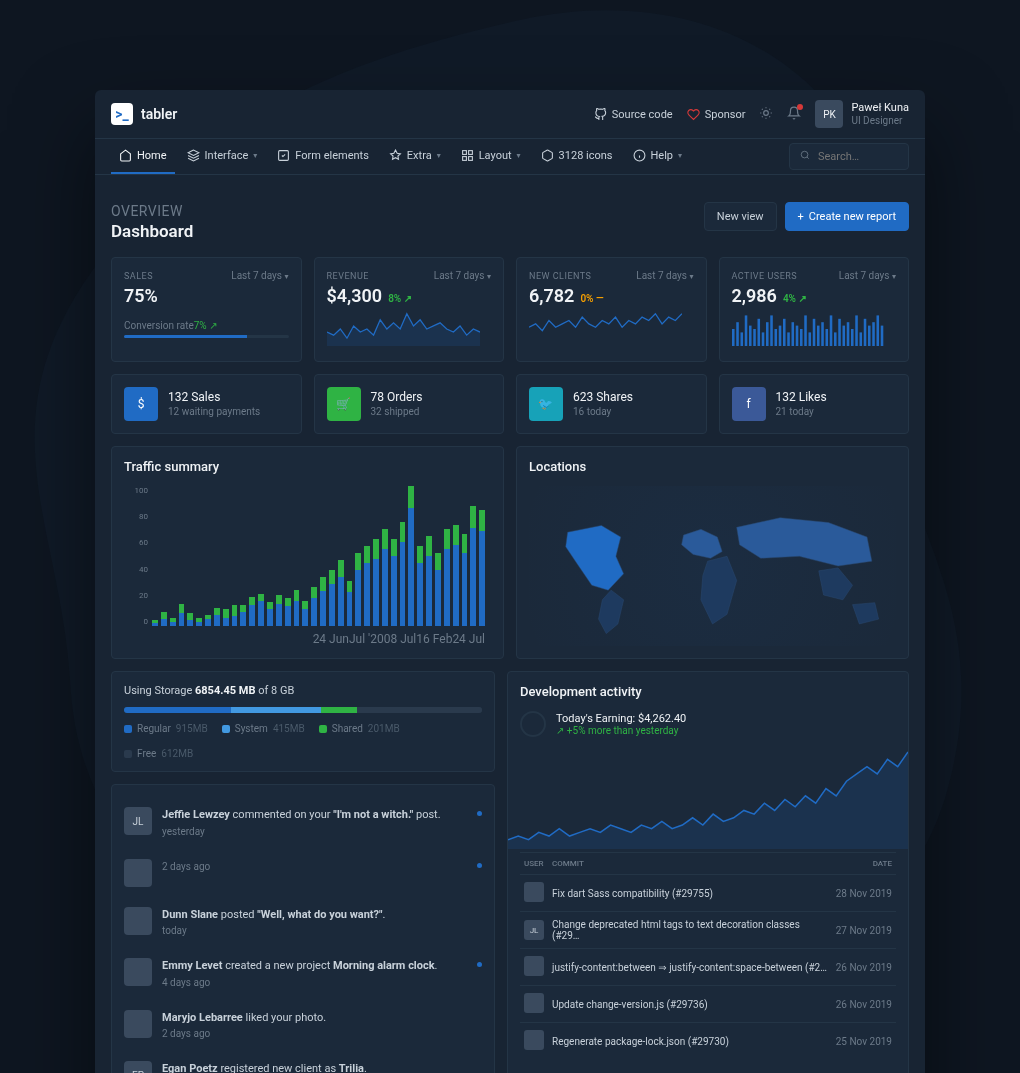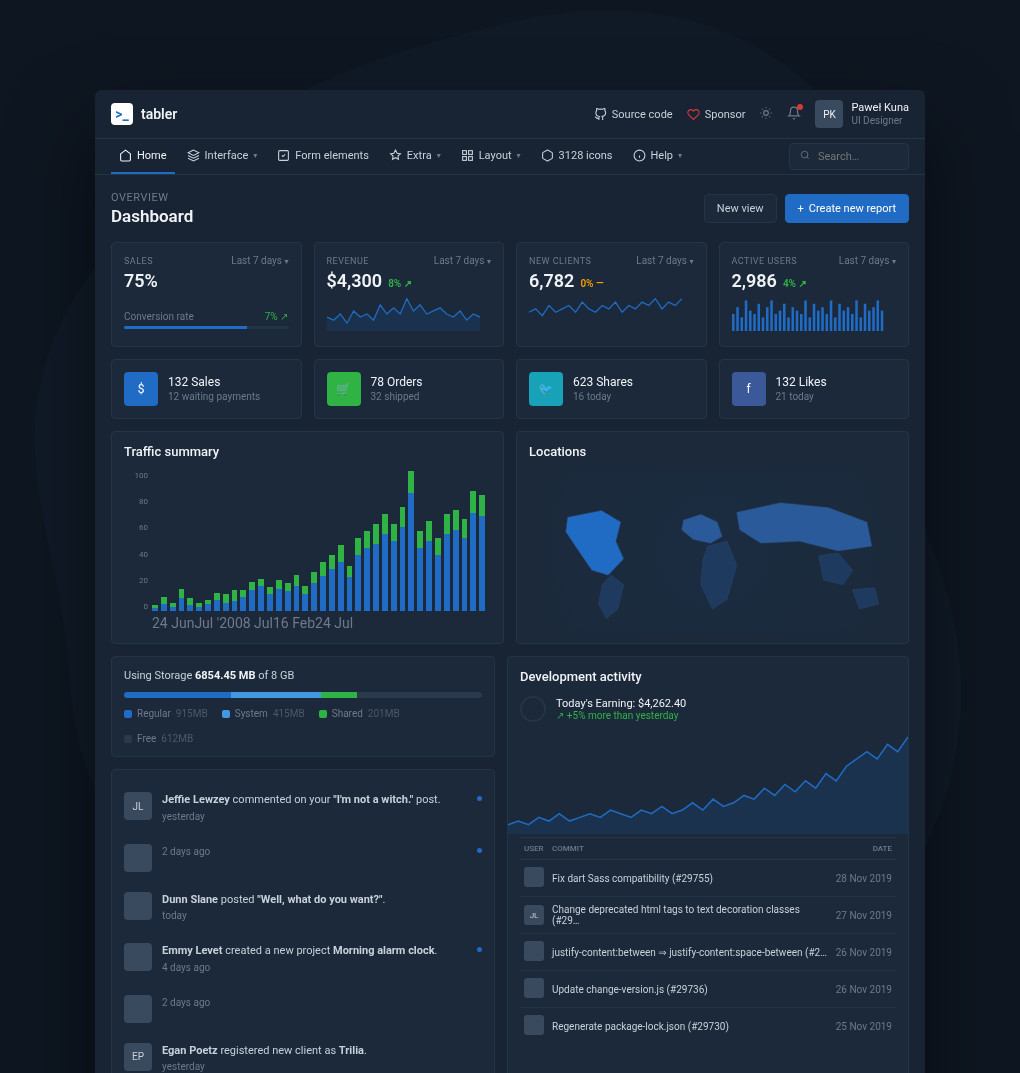--- a/index.html
+++ b/index.html
@@ -25,51 +25,51 @@
   .user-name{color:var(--white);font-size:11px;}
   .user-role{color:var(--muted);font-size:10px;}
   .navbar{display:flex;align-items:center;padding:0 16px;border-bottom:1px solid var(--border);gap:4px;}
   .nav-item{display:flex;align-items:center;gap:5px;padding:10px 8px;font-size:11px;color:var(--txt);cursor:pointer;border-bottom:2px solid transparent;}
   .nav-item.active{border-bottom-color:var(--blue);color:var(--white);}
   .chev{font-size:8px;color:var(--muted);}
   .search-box{margin-left:auto;display:flex;align-items:flex-start;gap:6px;background:var(--panel);border:1px solid var(--border);border-radius:4px;padding:5px 10px;width:120px;}
   .search-box input{background:none;border:none;outline:none;color:var(--txt);font-size:11px;width:100%;}
   .content{padding:16px;}
   .page-head{display:flex;align-items:center;margin-bottom:16px;}
-  .overline{font-size:11px;color:var(--muted);letter-spacing:.5px;}
+  .overline{font-size:14px;color:var(--muted);letter-spacing:.5px;margin-top:12px;}
   .page-title{font-size:17px;font-weight:600;color:var(--white);margin:2px 0 0;}
   .head-actions{margin-left:auto;display:flex;gap:8px;}
   .btn{padding:7px 12px;border-radius:4px;font-size:11px;cursor:pointer;border:1px solid var(--border);background:var(--panel);color:var(--txt);}
   .btn-primary{background:var(--blue);border-color:var(--blue);color:#fff;display:flex;align-items:center;gap:5px;}
   .grid4{display:grid;grid-template-columns:repeat(4,1fr);gap:12px;margin-bottom:12px;}
   .card{background:var(--panel);border:1px solid var(--border);border-radius:4px;padding:12px;}
   .card-head{display:flex;justify-content:space-between;align-items:center;margin-bottom:4px;}
   .card-label{font-size:9px;color:var(--muted);text-transform:uppercase;letter-spacing:.5px;}
   .dropdown-mini{font-size:10px;color:var(--muted);cursor:pointer;}
   .stat-value{font-size:18px;font-weight:600;color:var(--white);display:flex;align-items:baseline;gap:6px;}
   .pct{font-size:10px;}.pct.up{color:var(--green);}.pct.flat{color:var(--orange);}
-  .sub-row{display:flex;justify-content:space-between;font-size:10px;color:var(--muted);margin-top:20px;}
+  .sub-row{display:flex;font-size:10px;color:var(--muted);margin-top:14px;}
   .progress{height:3px;background:var(--border);border-radius:2px;margin-top:4px;overflow:hidden;}
   .progress-fill{height:100%;background:var(--blue);}
   .spark{height:34px;margin-top:6px;}
   .stat-row{display:flex;align-items:center;gap:10px;}
   .stat-icon{width:34px;height:34px;border-radius:4px;display:flex;align-items:center;justify-content:center;color:#fff;flex-shrink:0;}
   .stat-icon.blue{background:var(--blue);}.stat-icon.green{background:var(--green);}
   .stat-icon.cyan{background:#17a2b8;}.stat-icon.fb{background:#3b5998;}
   .stat-text{display:flex;flex-direction:column;line-height:1.3;}
   .stat-main{color:var(--white);font-size:12px;}
   .stat-sub{color:var(--muted);font-size:10px;}
   .grid2{display:grid;grid-template-columns:1fr 1fr;gap:12px;margin-bottom:12px;}
   .card-title{font-size:13px;color:var(--white);font-weight:500;margin-bottom:12px;}
   .chart-area{height:160px;position:relative;}
   .y-axis{position:absolute;left:0;top:0;bottom:20px;width:24px;display:flex;flex-direction:column;justify-content:space-between;font-size:8px;color:var(--muted);text-align:right;}
   .bars-wrap{position:absolute;left:28px;right:6px;top:0;bottom:20px;display:flex;align-items:flex-end;gap:3px;}
   .bar-col{flex:1;display:flex;flex-direction:column;justify-content:flex-end;height:100%;}
   .bar-seg.b{background:var(--blue);}.bar-seg.g{background:var(--green);}
-  .x-axis{position:absolute;left:28px;right:6px;bottom:0;display:flex;justify-content:flex-start;font-size:14px;color:var(--muted);}
+  .x-axis{position:absolute;left:28px;right:6px;bottom:0;display:flex;justify-content:flex-end;font-size:12px;color:var(--muted);}
   .map{height:160px;position:relative;background:radial-gradient(circle at 50% 50%,rgba(32,107,196,.05),transparent);overflow:hidden;}
   .storage-bar{height:6px;background:var(--border);border-radius:3px;display:flex;overflow:hidden;margin:10px 0;}
   .storage-seg{height:100%;}
   .legend{display:flex;gap:14px;font-size:10px;color:var(--muted);flex-wrap:wrap;}
   .legend-item{display:flex;align-items:center;gap:5px;}
   .legend-dot{width:8px;height:8px;border-radius:2px;}
   .feed{display:flex;flex-direction:column;}
   .feed-item{display:flex;align-items:flex-start;gap:10px;padding:10px 0;position:relative;}
   .feed-avatar{width:28px;height:28px;border-radius:4px;background:#3a4a5e;flex-shrink:0;display:flex;align-items:center;justify-content:center;font-size:10px;}
   .feed-body{flex:1;font-size:11px;line-height:1.5;}
@@ -603,20 +603,21 @@
                 <div class="feed-avatar"></div>
                 <div class="feed-body">
                   <div><b>Emmy Levet</b> created a new project <b>Morning alarm clock</b>.</div>
                   <div class="feed-time">4 days ago</div>
                 </div>
                 <span class="feed-dot"></span>
               </div>
               <div class="feed-item">
                 <div class="feed-avatar"></div>
                 <div class="feed-body">
+                  <div><b>Maryjo Lebarree</b> liked your photo.</div>
                   <div class="feed-time">2 days ago</div>
                 </div>
               </div>
               <div class="feed-item">
                 <div class="feed-avatar">EP</div>
                 <div class="feed-body">
                   <div><b>Egan Poetz</b> registered new client as <b>Trilia</b>.</div>
                   <div class="feed-time">yesterday</div>
                 </div>
               </div>

